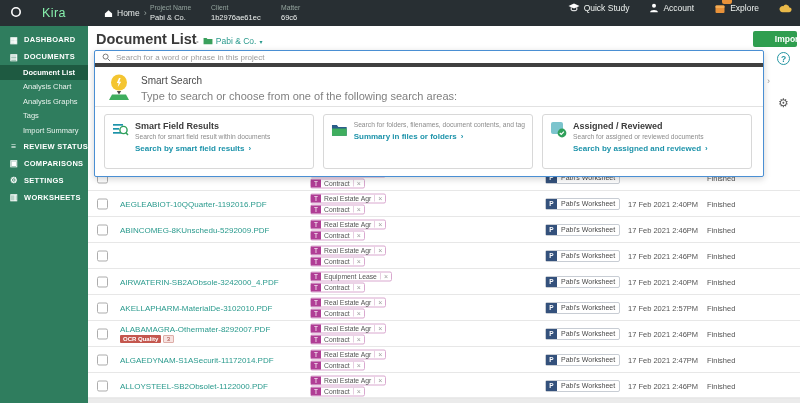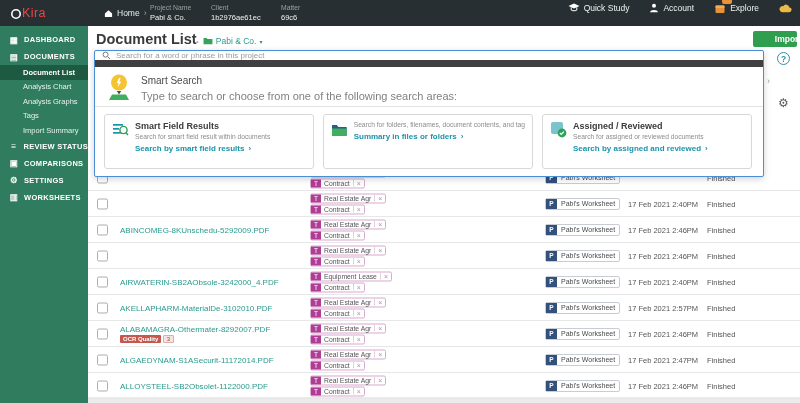--- a/index.html
+++ b/index.html
@@ -1,21 +1,21 @@
 <!DOCTYPE html>
 <html><head>
 <meta charset="utf-8">
 <style>
   * { margin:0; padding:0; box-sizing:border-box; }
   html,body { width:800px; height:403px; font-family:"Liberation Sans", sans-serif; background:#fff; }
   .screen { position:relative; width:800px; height:403px; overflow:hidden; background:#fff; }
 
   
   .topbar { position:absolute; top:0; left:0; right:0; height:26px; background:#282f33; color:#fff; z-index:40; }
-  .tb-logo { position:absolute; left:10px; top:6px; display:flex; align-items:flex-end; gap:0; font-size:12.5px; letter-spacing:.4px; color:#ef4444; cursor:pointer; }
+  .tb-logo { position:absolute; left:10px; top:6px; display:flex; align-items:flex-start; gap:20px; font-size:12.5px; letter-spacing:.4px; color:#86efac; cursor:pointer; }
   .tb-home { position:absolute; left:104px; top:8px; display:flex; align-items:center; gap:4px; font-size:8.5px; color:#e9edec; }
   .tb-home .chev { color:#9aa6a2; font-size:9px; }
   .tb-meta { position:absolute; top:4px; line-height:1.3; }
   .tb-meta .lbl { font-size:6.8px; color:#93a39d; }
   .tb-meta .val { font-size:7.5px; color:#eef2f0; }
   .m-project { left:150px; } .m-client { left:211px; } .m-matter { left:281px; }
   .tb-right { position:absolute; right:8px; top:0; height:16px; display:flex; align-items:center; gap:20px; }
   .tb-item { display:flex; align-items:center; gap:4px; font-size:8.5px; color:#eef2f0; cursor:pointer; }
   .badge-dot { position:absolute; top:-4px; right:-6px; width:10px; height:6px; background:#e8923a; border-radius:2px; }
   .icon-wrap { position:relative; display:inline-flex; }
@@ -38,21 +38,21 @@
   .import-btn .caret { font-size:6px; }
 
   
   .help-btn { position:absolute; left:689px; top:26px; width:13px; height:13px; border:1px solid #2596a3; border-radius:50%; color:#2596a3; font-size:8.5px; font-weight:bold; display:flex; align-items:center; justify-content:center; cursor:pointer; background:#fff; }
   .pagination { position:absolute; left:664px; top:50px; font-size:8px; color:#777; display:flex; gap:6px; align-items:center; }
   .pagination .chev { color:#999; font-size:9px; cursor:pointer; }
   .gear { position:absolute; left:690px; top:70px; font-size:12px; color:#5c5c5c; cursor:pointer; }
 
   
   .panel { position:absolute; left:6px; top:24px; width:670px; background:#fff; border:1px solid #4a8fd3; border-radius:2px; box-shadow:0 2px 7px rgba(0,0,0,.18); z-index:30; }
-  .search-row { height:16px; display:flex; align-items:center; gap:5px; padding:0 7px; border-bottom:7px solid #404040; }
+  .search-row { height:16px; display:flex; align-items:center; gap:5px; padding:0 7px; border-bottom:4px solid #404040; }
   .search-row input { flex:1; border:none; outline:none; font-size:8px; color:#444; font-family:inherit; }
   .search-row input::placeholder { color:#9a9a9a; }
   .smart { display:flex; gap:9px; padding:5px 11px 4px; align-items:flex-start; }
   .smart-txt { padding-top:3px; }
   .smart-title { font-size:10px; font-weight:normal; color:#4a4a4a; margin-bottom:4px; }
   .smart-sub { font-size:11px; color:#808080; }
   .divider { border-top:1px solid #e2e2e2; }
   .cards { display:flex; gap:9px; padding:7px 9px; }
   .card { width:210px; height:55px; border:1px solid #d8d8d8; border-radius:3px; padding:6px 7px; display:flex; gap:6px; cursor:pointer; background:#fff; }
   .card-body { display:flex; flex-direction:column; overflow:hidden; }
@@ -237,20 +237,24 @@
           <span class="cell wscell">
             <i class="psq">P</i>
             <span class="wslabel">Pabi's Worksheet</span>
           </span>
           <span class="cell datecell"></span>
           <span class="cell statuscell">Finished</span>
         </div>
 
         <div class="row">
           <span class="cell cb"></span>
+          <span class="cell namecell">
+            <a class="doclink" href="#">AEGLEABIOT-10QQuarter-1192016.PDF</a>
+
+          </span>
           <span class="cell tagcell">
             <span class="tag">
               <i class="tsq">T</i>
               <span class="tlabel">Real Estate Agr</span>
               <b class="tx">×</b>
             </span>
             <span class="tag">
               <i class="tsq">T</i>
               <span class="tlabel">Contract</span>
               <b class="tx">×</b>

